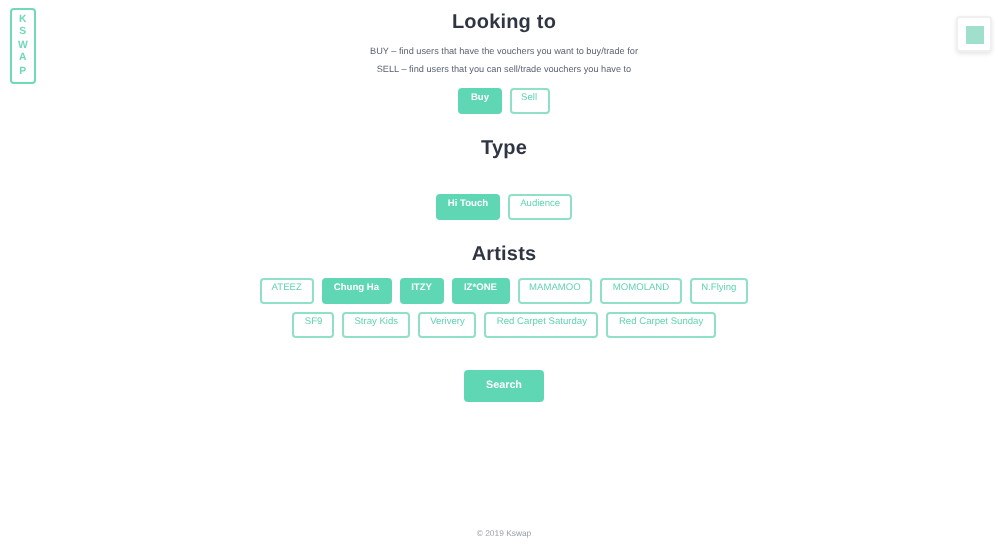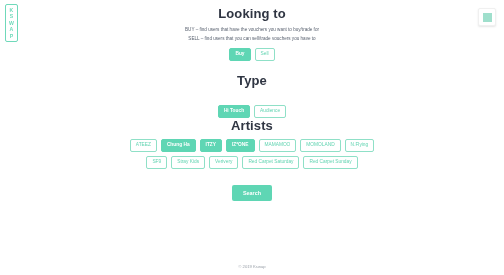--- a/index.html
+++ b/index.html
@@ -72,21 +72,21 @@
   }
 
   .section {
     width: 100%;
     display: flex;
     flex-direction: column;
     align-items: center;
   }
 
   .section-title {
-    font-size: 13px;
+    font-size: 10px;
     font-weight: 700;
     color: #2f3542;
     letter-spacing: 0.1px;
     text-align: center;
   }
 
   .helper-lines {
     margin-top: 6px;
     display: flex;
     flex-direction: column;
@@ -123,21 +123,21 @@
     font-weight: 400;
   }
   .chip.active {
     background: #5fd6b4;
     border-color: #5fd6b4;
     color: #ffffff;
     font-weight: 700;
   }
 
   .type-section { margin-top: 12px; gap: 11px; }
-  .artists-section { }
+  .artists-section { margin-top: 12px; }
 
   .artists-rows {
     margin-top: 6px;
     display: flex;
     flex-direction: column;
     align-items: center;
     gap: 4px;
   }
   .artist-row {
     display: flex;

